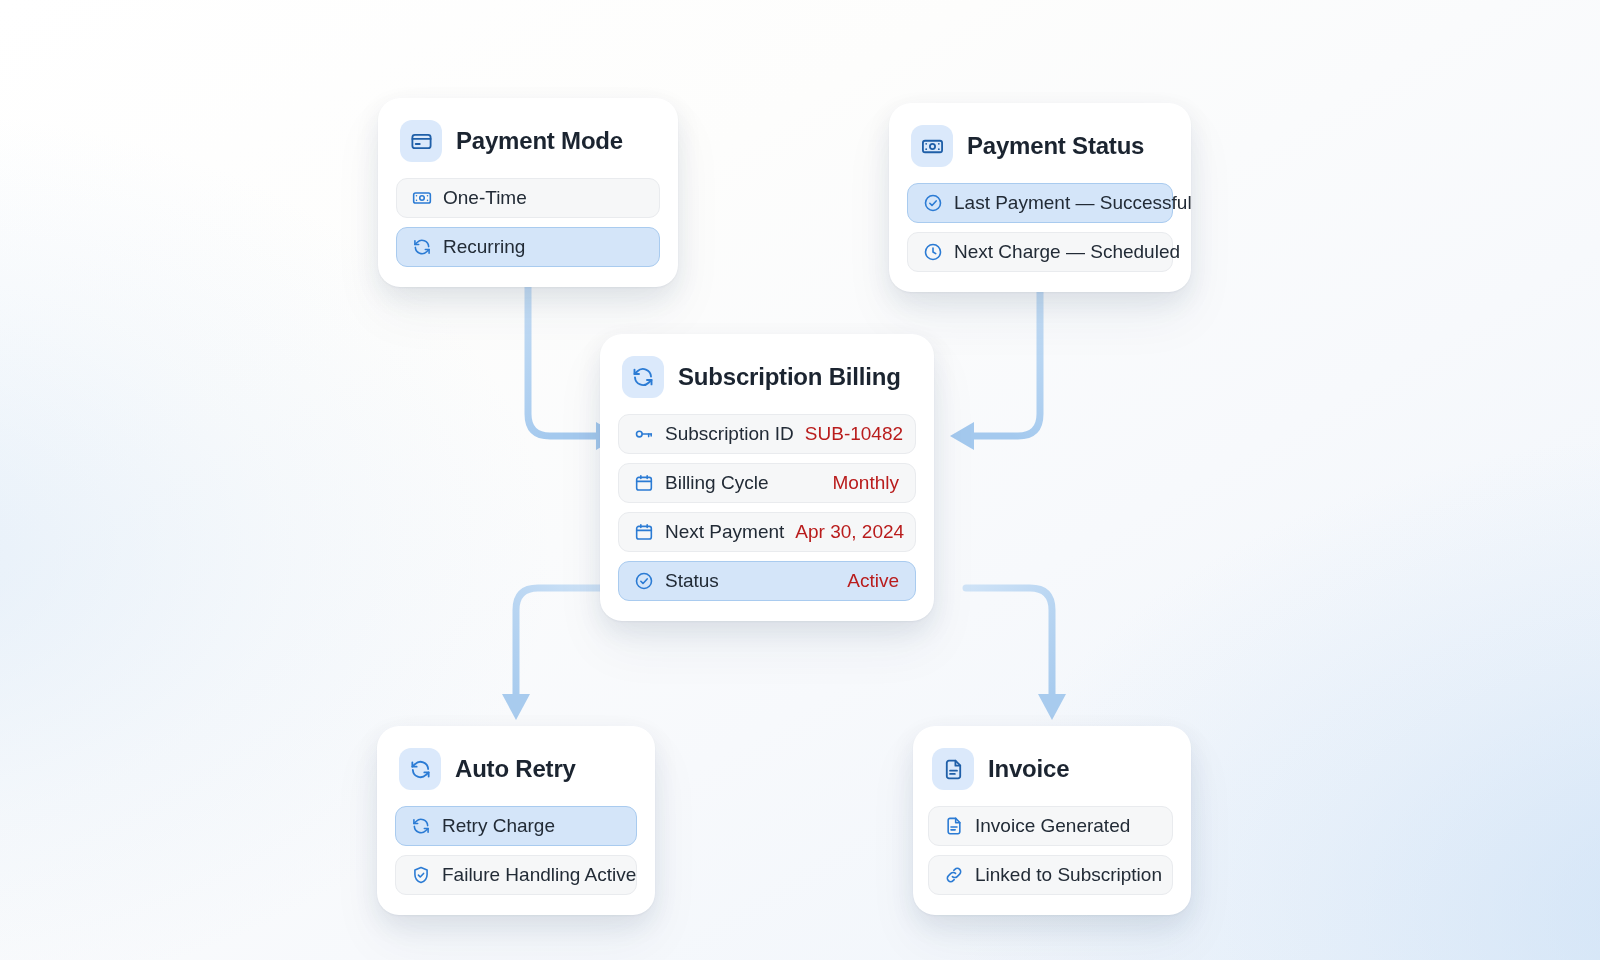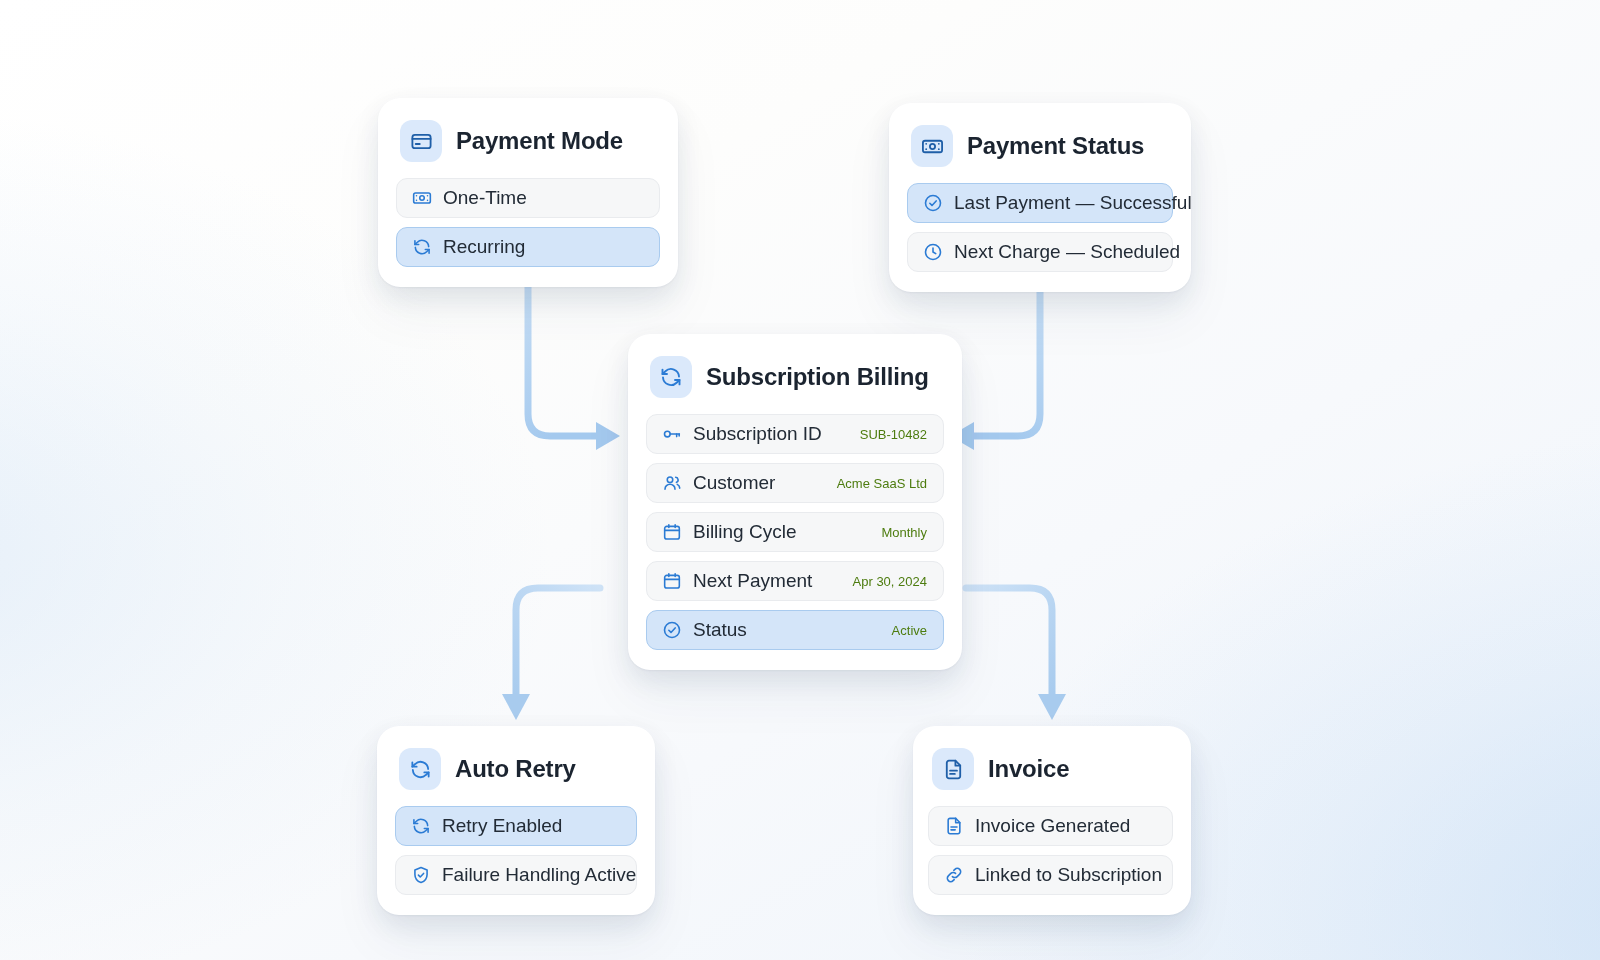--- a/index.html
+++ b/index.html
@@ -111,29 +111,29 @@
   }
 
   .row-label {
     font-size: 19px;
     color: #222b36;
     white-space: nowrap;
   }
 
   .row-value {
     margin-left: auto;
-    font-size: 13px;
-    color: #4d7c0f;
+    font-size: 19px;
+    color: #b91c1c;
     white-space: nowrap;
   }
 
   
   #card-payment-mode   { left: 378px;  top: 64px;  width: 300px; }
   #card-payment-status { left: 889px;  top: 69px;  width: 302px; }
-  #card-subscription   { left: 628px;  top: 300px; width: 334px; }
+  #card-subscription   { left: 600px;  top: 300px; width: 334px; }
   #card-auto-retry     { left: 377px;  top: 692px; width: 278px; }
   #card-invoice        { left: 913px;  top: 692px; width: 278px; padding-left: 15px; }
 
   svg.ic { display: block; }
 </style>
 </head>
 <body>
 
 <div id="canvas">
 
@@ -273,32 +273,20 @@
             <circle cx="6.4" cy="12" r="3.4"></circle>
             <path d="M9.8 12h11"></path>
             <path d="M17.6 12v3.1"></path>
             <path d="M20.6 12v2.3"></path>
           </svg>
         </span>
         <span class="row-label">Subscription ID</span>
         <span class="row-value">SUB-10482</span>
       </div>
 
-      <div class="row kv">
-        <span class="row-ico">
-          <svg class="ic" width="20" height="20" viewBox="0 0 24 24" fill="none" stroke="#2b7bd4" stroke-width="1.9" stroke-linecap="round" stroke-linejoin="round">
-            <circle cx="9.6" cy="8" r="3.3"></circle>
-            <path d="M3.6 19.4a6 6 0 0 1 12 0"></path>
-            <path d="M16.4 5.2a3.1 3.1 0 0 1 .9 6"></path>
-            <path d="M18.3 13.6a5.6 5.6 0 0 1 3 4.6"></path>
-          </svg>
-        </span>
-        <span class="row-label">Customer</span>
-        <span class="row-value">Acme SaaS Ltd</span>
-      </div>
 
       <div class="row kv">
         <span class="row-ico">
           <svg class="ic" width="20" height="20" viewBox="0 0 24 24" fill="none" stroke="#2b7bd4" stroke-width="1.9" stroke-linecap="round" stroke-linejoin="round">
             <rect x="3.2" y="5.2" width="17.6" height="15.2" rx="2.5"></rect>
             <path d="M3.2 10h17.6"></path>
             <path d="M8.2 3.2v3.4M15.8 3.2v3.4"></path>
           </svg>
         </span>
         <span class="row-label">Billing Cycle</span>
@@ -347,21 +335,21 @@
 
       <div class="row hl">
         <span class="row-ico">
           <svg class="ic" width="20" height="20" viewBox="0 0 24 24" fill="none" stroke="#2b7bd4" stroke-width="1.9" stroke-linecap="round" stroke-linejoin="round">
             <path d="M20 11.5a8 8 0 0 0-13.6-5.2L3.5 9"></path>
             <path d="M4 12.5a8 8 0 0 0 13.6 5.2L20.5 15"></path>
             <path d="M3.5 4.6V9H8"></path>
             <path d="M20.5 19.4V15H16"></path>
           </svg>
         </span>
-        <span class="row-label">Retry Enabled</span>
+        <span class="row-label">Retry Charge</span>
       </div>
 
       <div class="row">
         <span class="row-ico">
           <svg class="ic" width="20" height="20" viewBox="0 0 24 24" fill="none" stroke="#2b7bd4" stroke-width="1.9" stroke-linecap="round" stroke-linejoin="round">
             <path d="M12 3l7.3 3.1v5.2c0 4.6-3 8.2-7.3 9.7-4.3-1.5-7.3-5.1-7.3-9.7V6.1L12 3z"></path>
             <path d="M8.9 12.2l2.2 2.2 4-4.3"></path>
           </svg>
         </span>
         <span class="row-label">Failure Handling Active</span>

